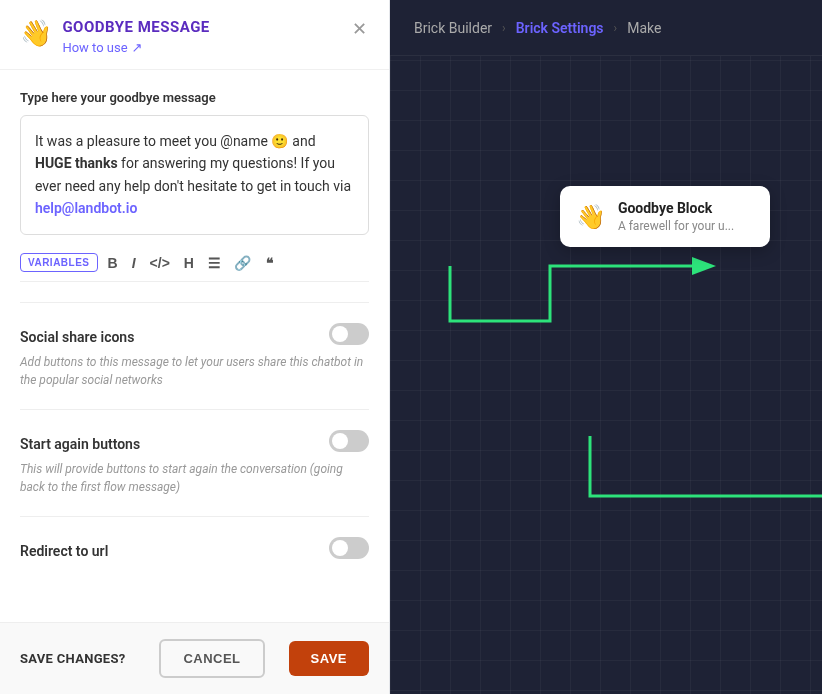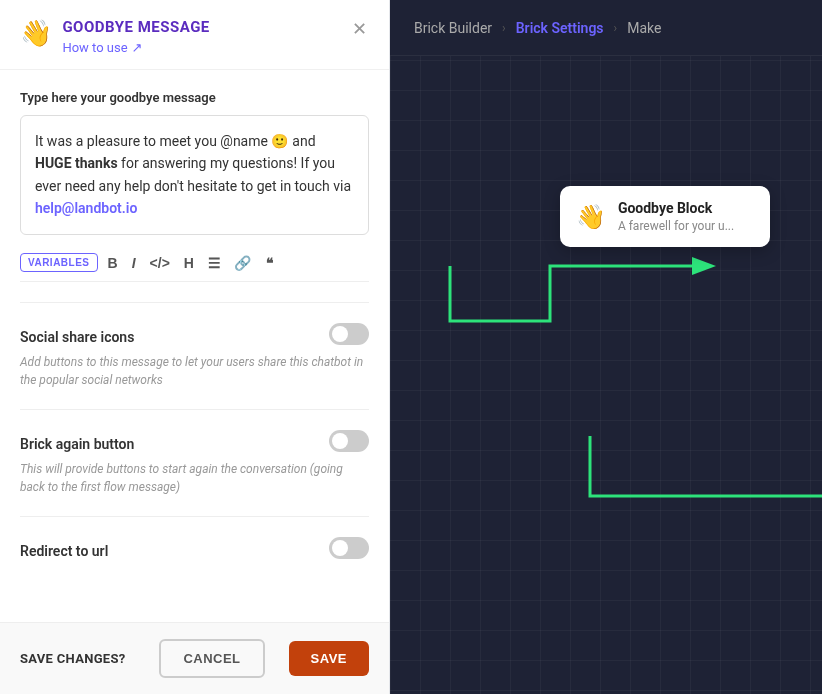--- a/index.html
+++ b/index.html
@@ -386,21 +386,21 @@
           <span class="toggle-slider"></span>
         </label>
       </div>
       <p class="toggle-desc">Add buttons to this message to let your users share this chatbot in the popular social networks</p>
     </div>
 
     <div class="divider"></div>
 
     <div>
       <div class="toggle-row">
-        <span class="toggle-row-title">Brick again button</span>
+        <span class="toggle-row-title">Start again buttons</span>
         <label class="toggle">
           <input type="checkbox" style="">
           <span class="toggle-slider"></span>
         </label>
       </div>
       <p class="toggle-desc">This will provide buttons to start again the conversation (going back to the first flow message)</p>
     </div>
 
     <div class="divider"></div>
 

